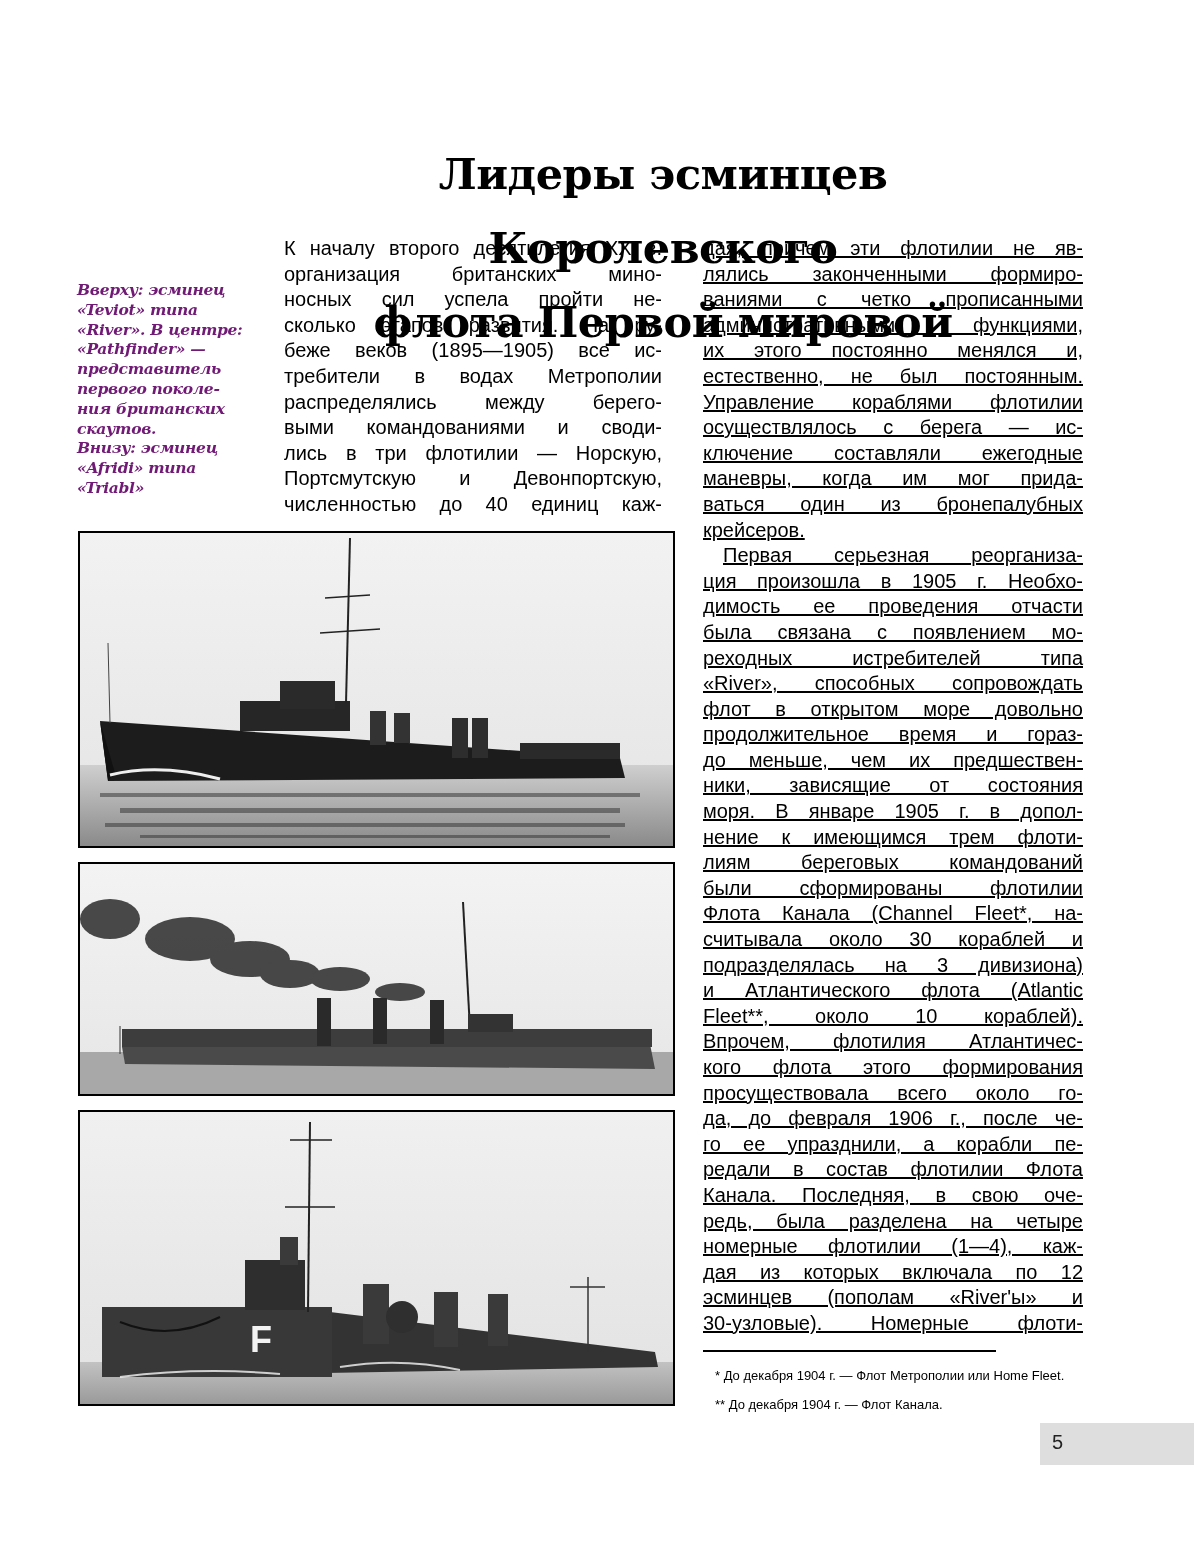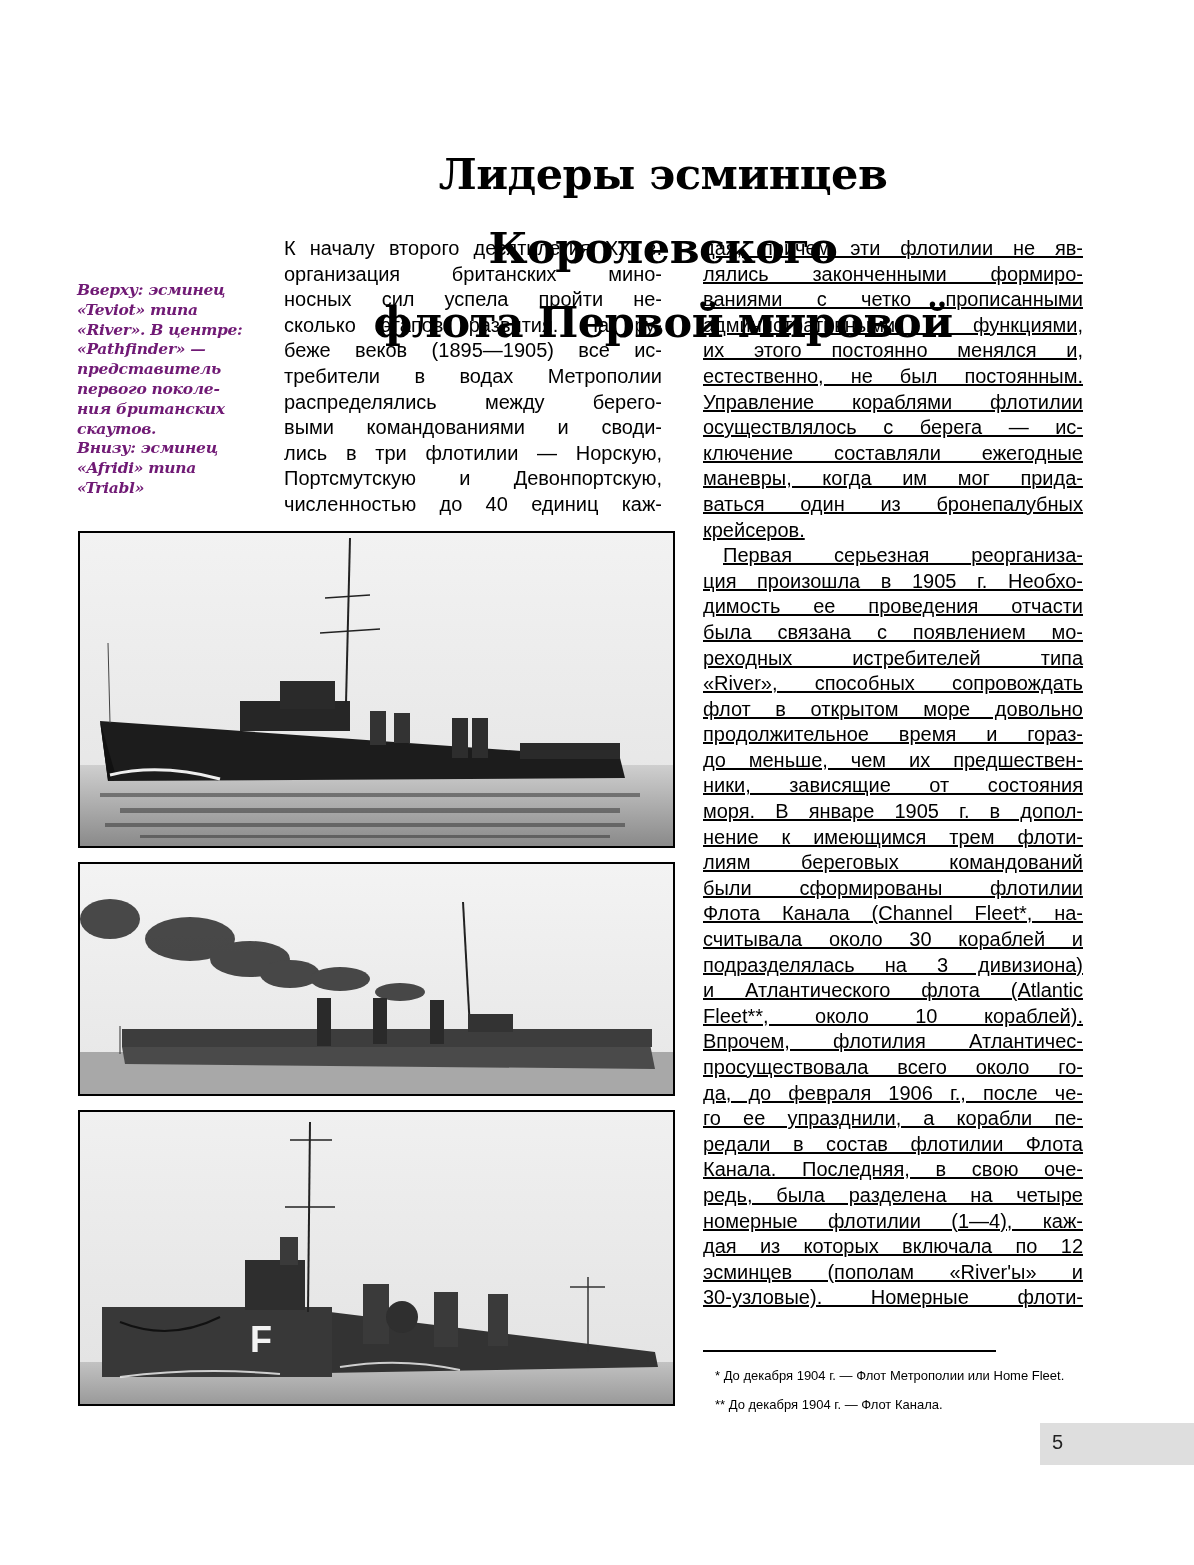--- a/index.html
+++ b/index.html
@@ -103,20 +103,21 @@
     <span class="ln">моря. В январе 1905 г. в допол-</span>
     <span class="ln">нение к имеющимся трем флоти-</span>
     <span class="ln">лиям береговых командований</span>
     <span class="ln">были сформированы флотилии</span>
     <span class="ln">Флота Канала (Channel Fleet*, на-</span>
     <span class="ln">считывала около 30 кораблей и</span>
     <span class="ln">подразделялась на 3 дивизиона)</span>
     <span class="ln">и Атлантического флота (Atlantic</span>
     <span class="ln">Fleet**, около 10 кораблей).</span>
     <span class="ln">Впрочем, флотилия Атлантичес-</span>
+    <span class="ln">кого флота этого формирования</span>
     <span class="ln">просуществовала всего около го-</span>
     <span class="ln">да, до февраля 1906 г., после че-</span>
     <span class="ln">го ее упразднили, а корабли пе-</span>
     <span class="ln">редали в состав флотилии Флота</span>
     <span class="ln">Канала. Последняя, в свою оче-</span>
     <span class="ln">редь, была разделена на четыре</span>
     <span class="ln">номерные флотилии (1—4), каж-</span>
     <span class="ln">дая из которых включала по 12</span>
     <span class="ln">эсминцев (пополам «River'ы» и</span>
     <span class="ln">30-узловые). Номерные флоти-</span>

